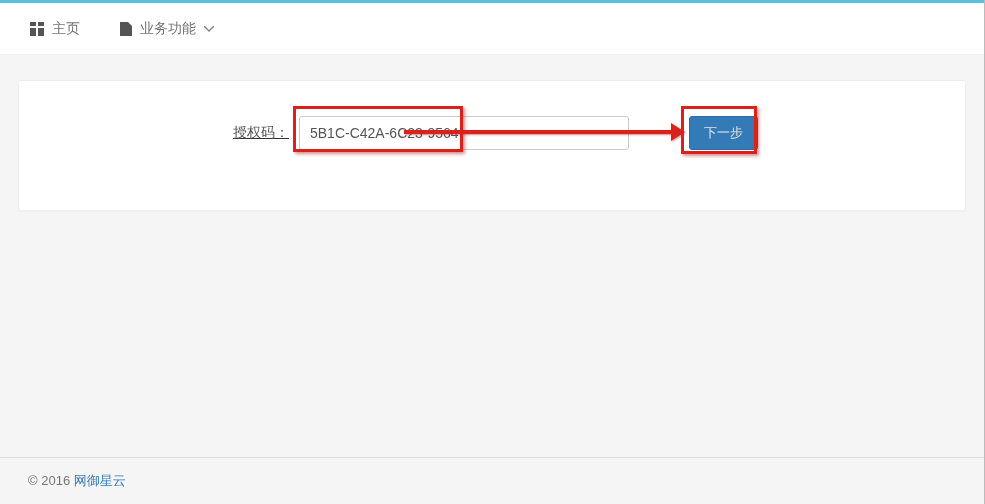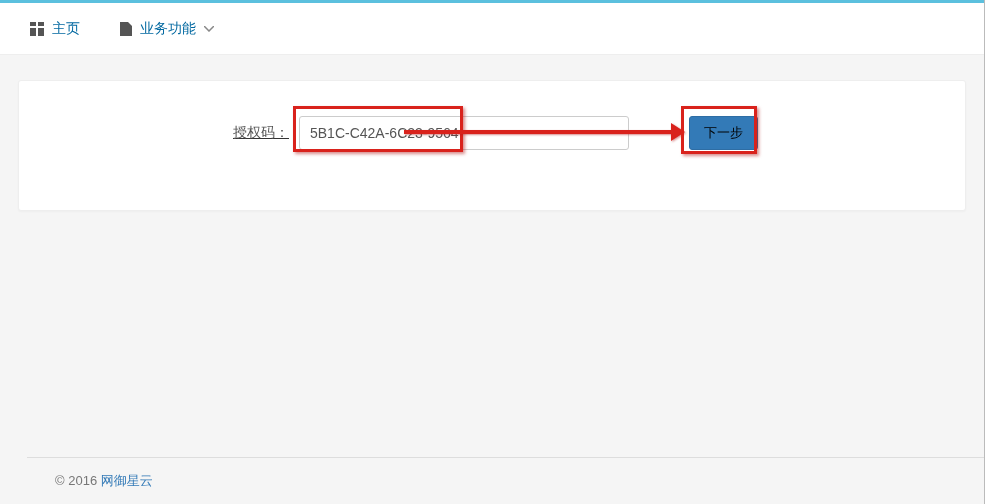--- a/index.html
+++ b/index.html
@@ -1,38 +1,38 @@
 <!DOCTYPE html>
 <html><head>
   <meta charset="utf-8">
   <style>
     * { margin: 0; padding: 0; box-sizing: border-box; }
     body { font-family: "Microsoft YaHei", Arial, sans-serif; font-size: 14px; color: #333; background: #f5f5f5; }
     .page { width: 985px; height: 504px; position: relative; background: #f5f5f5; border-right: 1px solid #bbb; display: flex; flex-direction: column; }
     .topbar-accent { height: 3px; background: #5bc0de; }
     .topbar { background: #fff; height: 52px; display: flex; align-items: center; padding: 0 30px; border-bottom: 1px solid #eee; }
-    .nav-item { display: flex; align-items: center; color: #0369a1; cursor: pointer; margin-right: 40px; font-size: 14px; }
+    .nav-item { display: flex; align-items: center; color: #737373; cursor: pointer; margin-right: 40px; font-size: 14px; }
     .nav-item .icon { margin-right: 8px; display: inline-flex; }
     .content { padding: 25px 18px 0 18px; flex: 1; }
     .breadcrumb { font-size: 14px; color: #888; margin-bottom: 25px; padding-left: 4px; }
     .breadcrumb a { color: #337ab7; text-decoration: none; cursor: pointer; }
     .breadcrumb .sep { color: #aaa; margin: 0 6px; }
     .panel { background: #fff; border: 1px solid #eee; border-radius: 3px; padding: 35px 30px 60px 30px; box-shadow: 0 1px 2px rgba(0,0,0,0.03); }
     .form-row { display: flex; align-items: center; text-decoration: underline; }
     .form-label { width: 250px; text-align: right; color: #555; font-size: 14px; padding-right: 10px; }
     .input-wrap { position: relative; }
     .text-input { width: 330px; height: 34px; border: 1px solid #ccc; border-radius: 3px; padding: 0 10px; font-size: 14px; color: #555; }
     .highlight-input { position: absolute; left: -6px; top: -10px; width: 170px; height: 46px; border: 3px solid #d9221c; box-shadow: 2px 2px 3px rgba(180,30,30,0.5); pointer-events: none; }
     .arrow-wrap { position: relative; width: 55px; height: 34px; }
     .arrow-line { position: absolute; left: -225px; top: 14px; width: 270px; height: 4px; background: #d9221c; box-shadow: 1px 1px 2px rgba(180,30,30,0.5); }
     .arrow-head { position: absolute; left: 42px; top: 7px; width: 0; height: 0; border-left: 14px solid #d9221c; border-top: 9px solid transparent; border-bottom: 9px solid transparent; filter: drop-shadow(1px 1px 1px rgba(180,30,30,0.5)); }
     .btn-wrap { position: relative; margin-left: 5px; }
-    .btn-primary { background: #337ab7; color: #000000; border: 1px solid #2e6da4; border-radius: 3px; padding: 7px 14px; font-size: 13px; cursor: pointer; }
+    .btn-primary { background: #337ab7; color: #e5e5e5; border: 1px solid #2e6da4; border-radius: 3px; padding: 7px 14px; font-size: 13px; cursor: pointer; }
     .highlight-btn { position: absolute; left: -8px; top: -10px; width: 76px; height: 48px; border: 3px solid #d9221c; box-shadow: 2px 2px 3px rgba(180,30,30,0.5); pointer-events: none; }
-    .footer { border-top: 1px solid #ddd; padding: 14px 28px; color: #777; font-size: 13px; background: #f5f5f5; margin-left: 27px; }
+    .footer { border-top: 1px solid #ddd; padding: 14px 28px; color: #777; font-size: 13px; background: #f5f5f5; }
     .footer a { color: #337ab7; text-decoration: none; cursor: pointer; }
   </style>
 </head>
 <body>
 
 <div class="page">
   <div class="topbar-accent"></div>
 
   <div class="topbar">
     <div class="nav-item">

